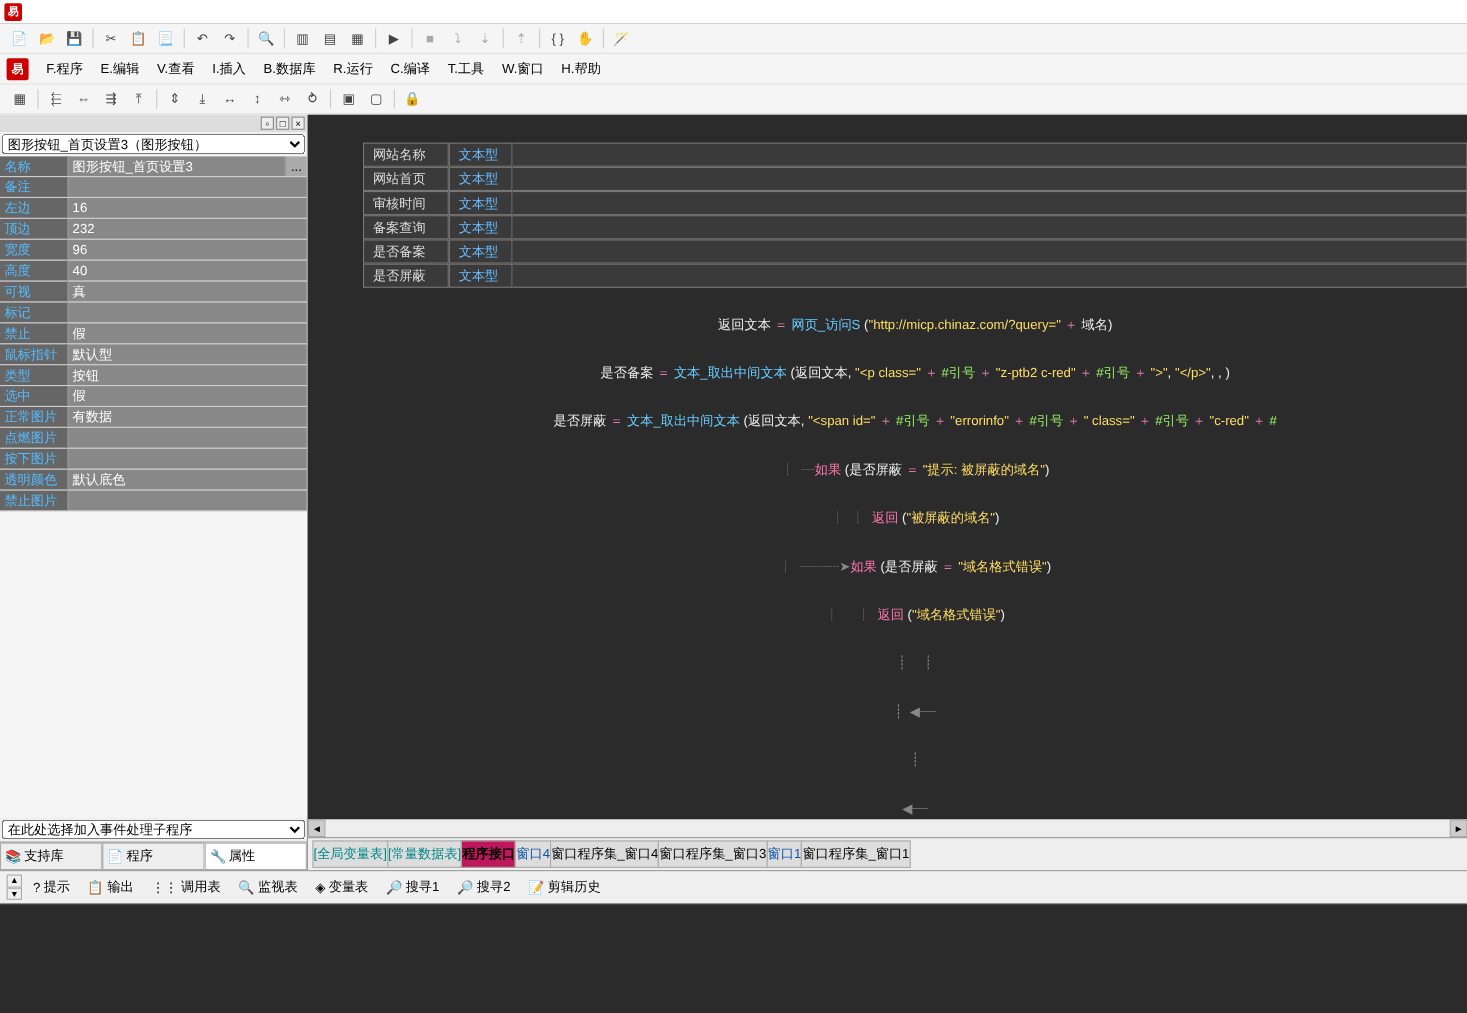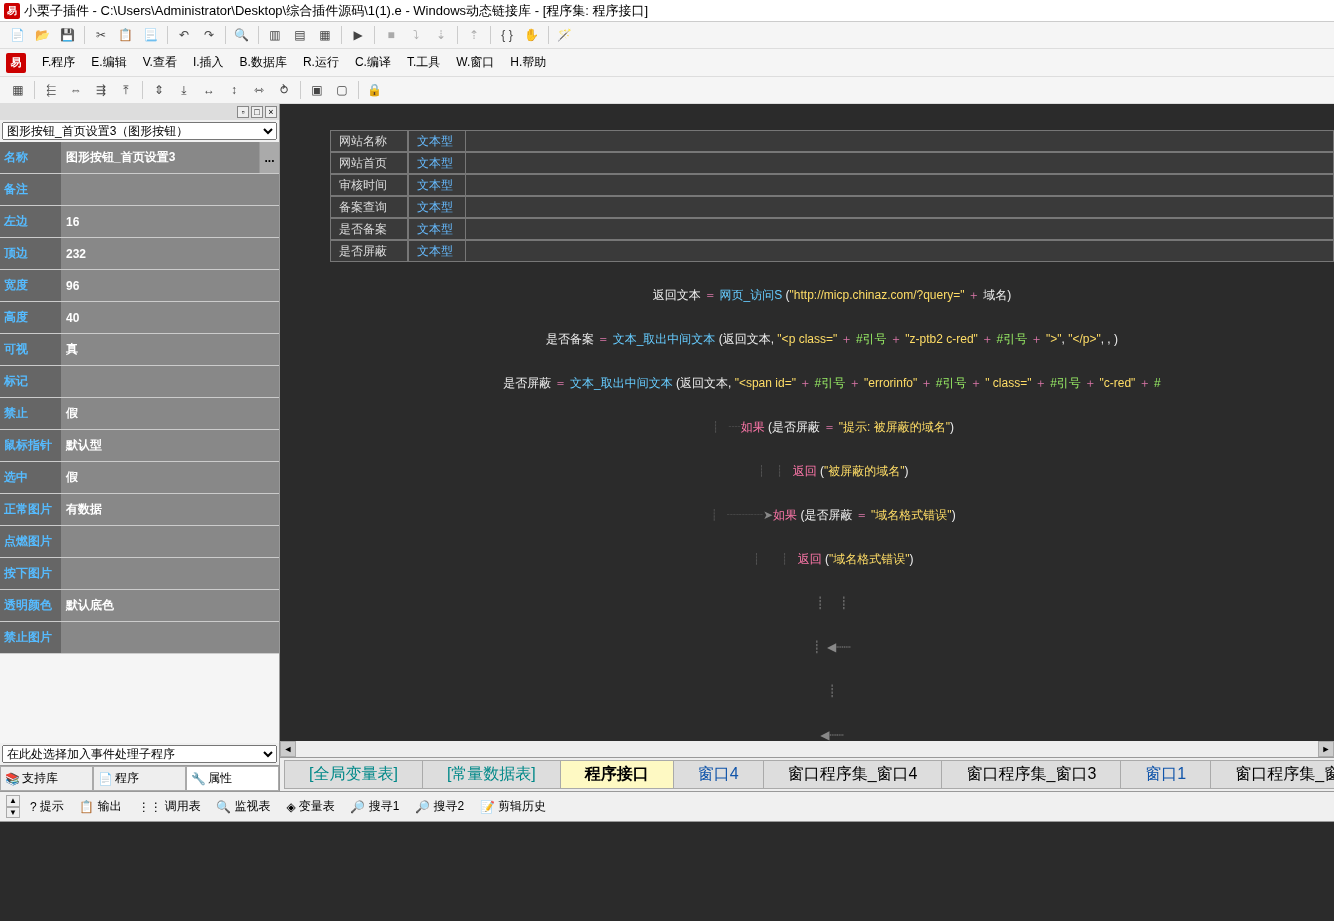--- a/index.html
+++ b/index.html
@@ -13,57 +13,56 @@
 .menubar { display:flex; align-items:center; padding:2px 6px; background:#f5f5f5; border-bottom:1px solid #ddd; }
 .menubar .logo { width:20px; height:20px; background:#c00; color:#fff; display:flex; align-items:center; justify-content:center; font-size:11px; font-weight:bold; border-radius:2px; margin-right:8px; }
 .menu-item { padding:3px 8px; cursor:pointer; font-size:13px; }
 .main-area { flex:1; display:flex; overflow:hidden; }
 .left-panel { width:280px; display:flex; flex-direction:column; border-right:1px solid #999; background:#f0f0f0; }
 .left-head { height:16px; background:#ddd; display:flex; justify-content:flex-end; align-items:center; padding:0 2px; gap:2px; }
 .lh-btn { width:12px; height:12px; border:1px solid #888; font-size:9px; display:flex; align-items:center; justify-content:center; cursor:pointer; background:#eee; }
 .sel-row { padding:2px; display:flex; }
 .sel-row select { flex:1; font-size:12px; }
 .prop-grid { flex:1; overflow-y:auto; background:#f5f5f5; }
-.prop-row { display:flex; border-bottom:1px solid #ccc; height:32px; align-items:stretch;font-weight:bold; }
+.prop-row { display:flex; border-bottom:1px solid #ccc; height:19px; align-items:stretch; }
 .prop-row .k { width:62px; background:#666; color:#5bf; padding:2px 4px; border-right:1px solid #888; display:flex; align-items:center; }
 .prop-row .v { flex:1; background:#888; color:#fff; padding:2px 4px; display:flex; align-items:center; }
 .prop-row .btn { width:20px; background:#aaa; display:flex; align-items:center; justify-content:center; border-left:1px solid #999; }
 .sel-event { padding:2px; }
 .sel-event select { width:100%; font-size:12px; }
 .left-tabs { display:flex; border-top:1px solid #999; background:#eee; }
 .ltab { flex:1; padding:3px 4px; border:1px solid #aaa; cursor:pointer; display:flex; align-items:center; gap:2px; font-size:12px; }
 .ltab.active { background:#fff; }
 .code-panel { flex:1; display:flex; flex-direction:column; background:#2b2b2b; overflow:hidden; }
 .code-body { flex:1; overflow:auto; padding:4px 0 4px 50px; font-family:"NSimSun","SimSun",monospace; font-size:14px; line-height:22px; color:#ddd; white-space:pre; position:relative;text-align:center; }
 .tbl-row { display:flex; height:22px; }
 .tbl-cell { border:1px solid #777; padding:0 8px; display:flex; align-items:center; }
 .tbl-cell.name { width:78px; color:#ddd; background:#3a3a3a; }
 .tbl-cell.type { width:58px; color:#6bf; background:#3a3a3a; }
 .tbl-cell.rest { flex:1; border-left:none; background:#3a3a3a; }
 .cl-white{color:#eee;} .cl-cyan{color:#6cf;} .cl-mag{color:#f7a;} .cl-yel{color:#fd6;} .cl-grn{color:#9e6;} .cl-op{color:#d7a;} .cl-gray{color:#888;}
 .code-tabs { display:flex; background:#eee; border-top:1px solid #999; padding:2px 4px; gap:0; overflow-x:auto; }
-.ctab { padding:3px 24px; border:1px solid #aaa; background:#ddd; cursor:pointer; margin-right:-1px; font-size:16px; white-space:nowrap; }
-.ctab.active { background:#fef9c3; font-weight:bold; }
+.ctab { padding:3px 0; border:1px solid #aaa; background:#ddd; cursor:pointer; margin-right:-1px; font-size:12px; white-space:nowrap; }
+.ctab.active { background:#be185d; font-weight:bold; }
 .ctab.blue { color:#15a; }
 .ctab.teal { color:#088; }
 .bottom-tabs { display:flex; background:#f0f0f0; border-top:1px solid #999; padding:3px 6px; gap:2px; }
 .btab { padding:3px 8px; display:flex; align-items:center; gap:3px; cursor:pointer; font-size:12px; }
 .arrows { width:14px; display:flex; flex-direction:column; }
 .arrows span { flex:1; border:1px solid #aaa; font-size:8px; display:flex; align-items:center; justify-content:center; background:#eee; cursor:pointer; }
 .output-area { flex:0 0 100px; background:#2b2b2b; border-top:1px solid #999; }
 .hscroll { height:16px; background:#ddd; display:flex; }
 .hscroll .sb-btn { width:16px; background:#ccc; border:1px solid #aaa; display:flex; align-items:center; justify-content:center; font-size:9px; }
 .hscroll .sb-track { flex:1; background:#eee; }
 </style>
 </head>
 <body>
 
 <div class="titlebar">
   <div class="ico">易</div>
-  <div class="ttl">小栗子插件 - C:\Users\Administrator\Desktop\综合插件源码\1(1).e - Windows动态链接库 - [程序集: 程序接口]</div>
 </div>
 
 <div class="toolbar1">
   <div class="tb-btn">📄</div>
   <div class="tb-btn">📂</div>
   <div class="tb-btn">💾</div>
   <div class="tb-sep"></div>
   <div class="tb-btn">✂</div>
   <div class="tb-btn">📋</div>
   <div class="tb-btn">📃</div>
@@ -173,20 +172,24 @@
           <div class="k">标记</div>
           <div class="v"></div>
         </div>
         <div class="prop-row">
           <div class="k">禁止</div>
           <div class="v">假</div>
         </div>
         <div class="prop-row">
           <div class="k">鼠标指针</div>
           <div class="v">默认型</div>
+        </div>
+        <div class="prop-row">
+          <div class="k">类型</div>
+          <div class="v">按钮</div>
         </div>
         <div class="prop-row">
           <div class="k">选中</div>
           <div class="v">假</div>
         </div>
         <div class="prop-row">
           <div class="k">正常图片</div>
           <div class="v">有数据</div>
         </div>
         <div class="prop-row">

